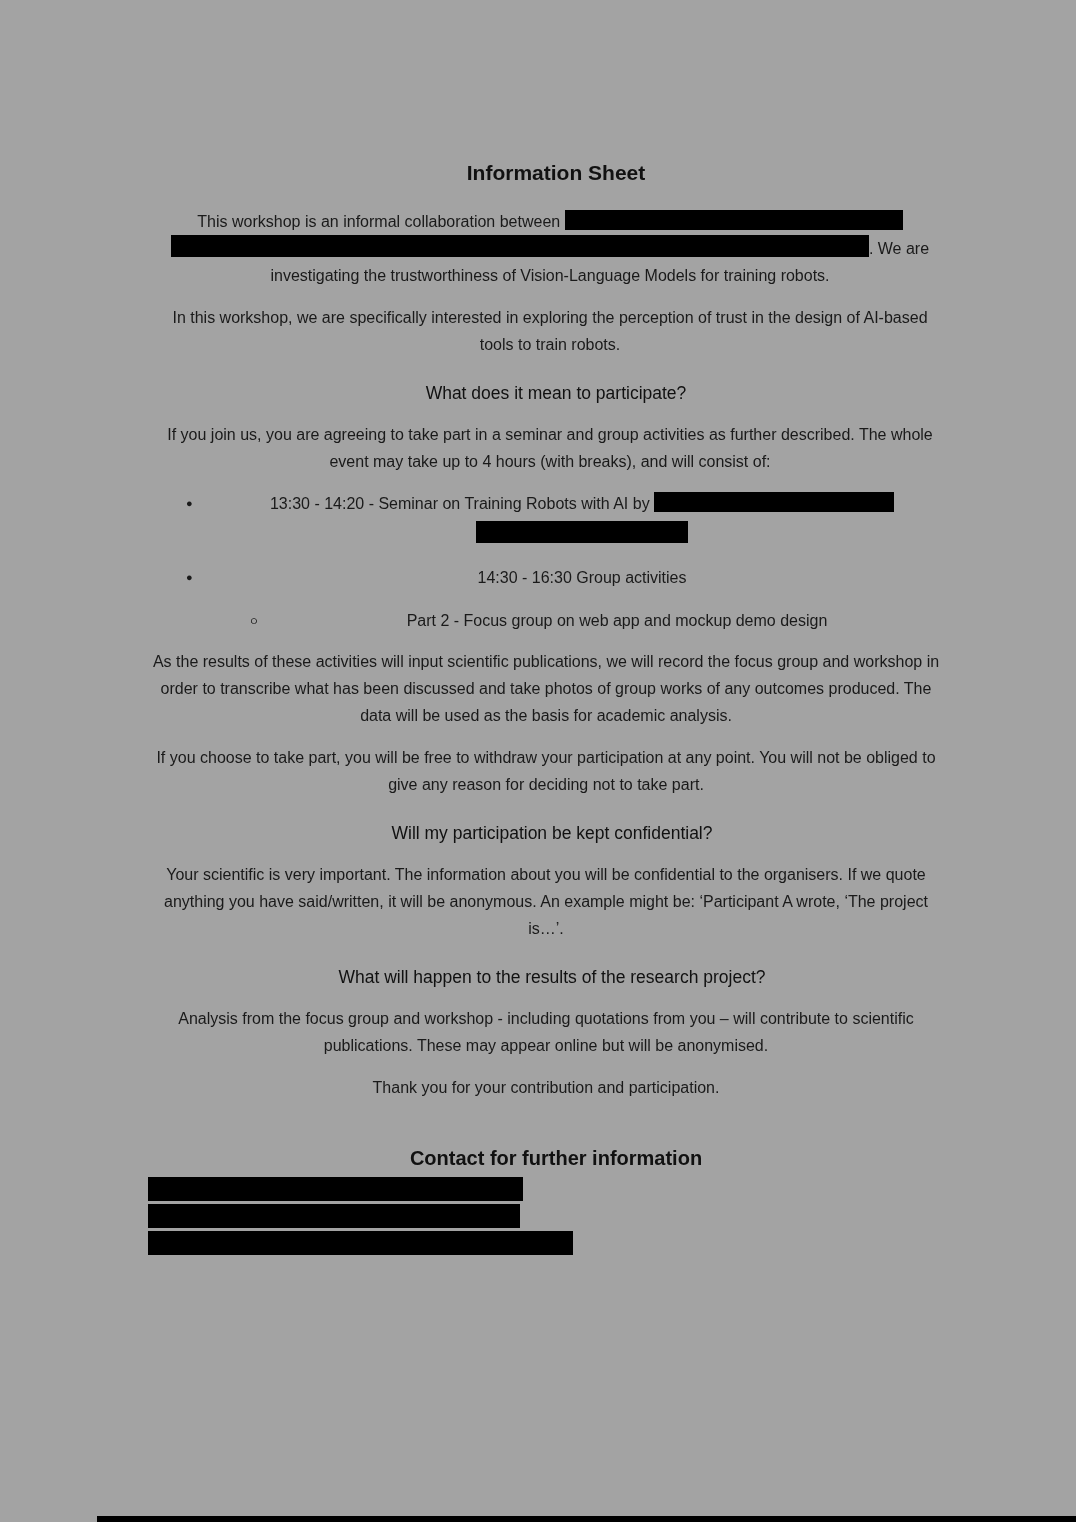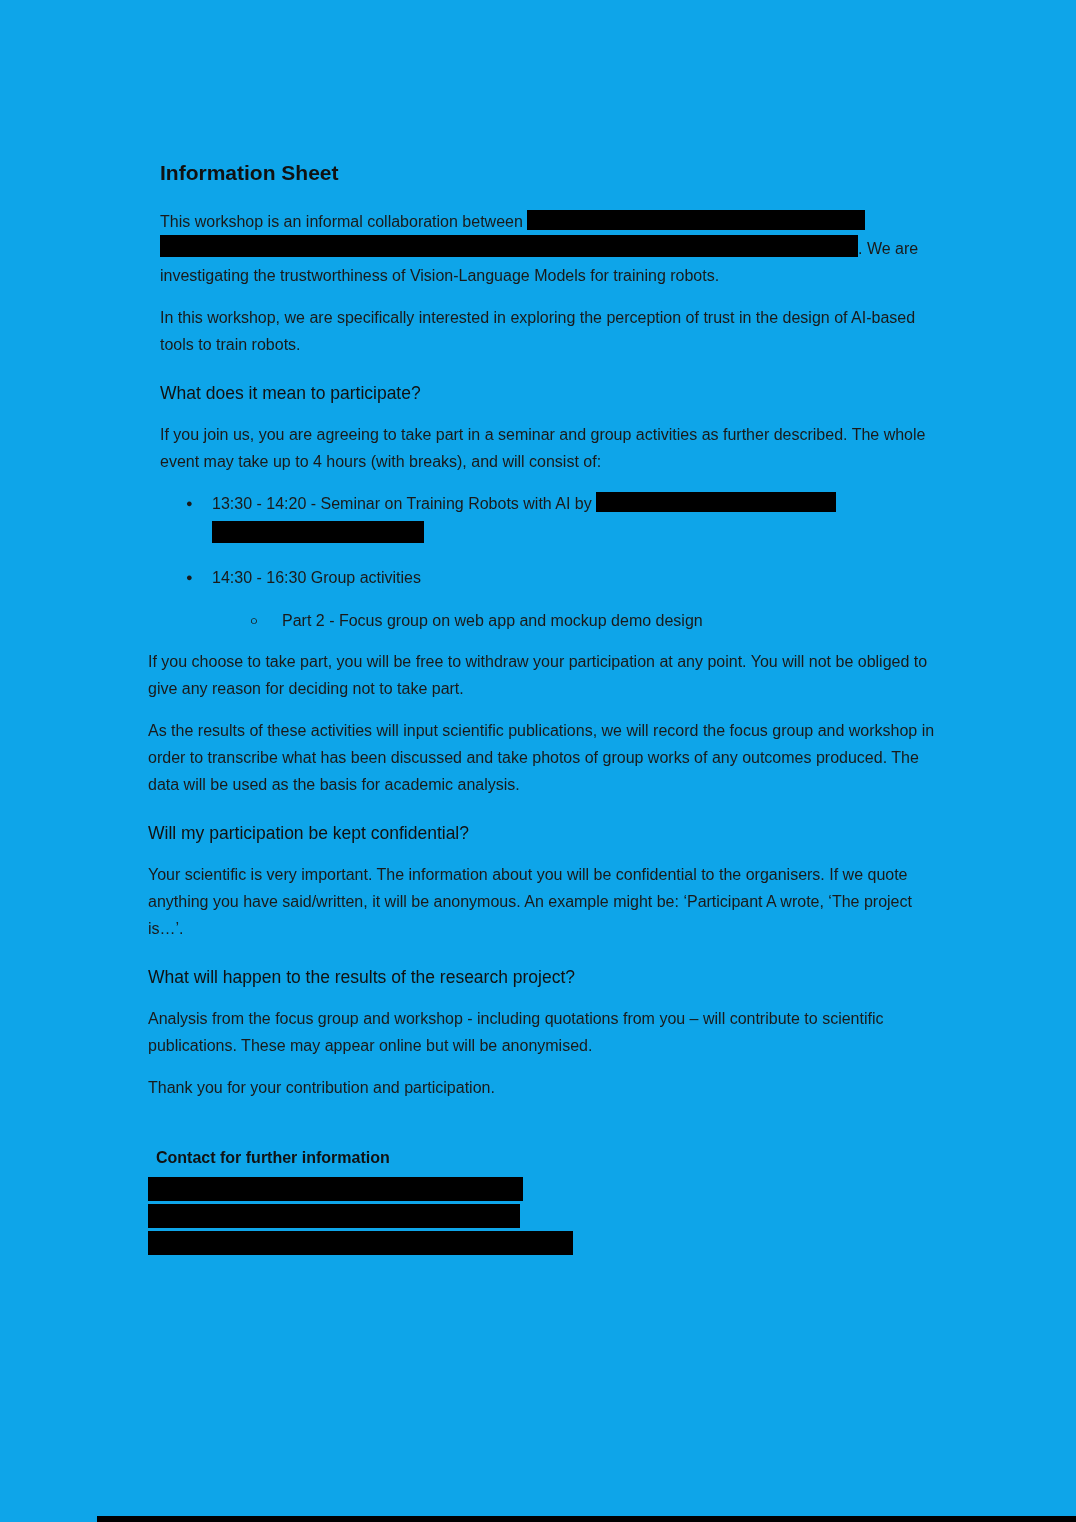--- a/index.html
+++ b/index.html
@@ -13,21 +13,22 @@
     height: 1522px;
     position: relative;
     overflow: hidden;
     font-family: "Liberation Sans", "DejaVu Sans", sans-serif;
     color: #1a1a1a;
     -webkit-font-smoothing: antialiased;
   }
   .page {
     position: absolute;
     inset: 0;
-    background: #0ea5e9;
+    background: #a3a3a3;
+    text-align: center;
   }
   .content {
     position: absolute;
     left: 148px;
     top: 160px;
     width: 808px;
     font-size: 16px;
     line-height: 27px;
   }
   .indent-block { margin-left: 12px; width: 792px; }
@@ -39,21 +40,21 @@
     color: #111111;
   }
   h2 {
     font-size: 17.5px;
     line-height: 23px;
     font-weight: 400;
     margin: 24px 0 16px 0;
     color: #111111;
   }
   h3.contact-heading {
-    font-size: 16px;
+    font-size: 20px;
     line-height: 22px;
     font-weight: 700;
     margin: 46px 0 8px 8px;
     color: #111111;
   }
   p {
     margin: 0 12px 15px 0;
   }
   .bullet {
     position: relative;
@@ -133,23 +134,23 @@
 
       <div class="sub-bullet">
         <span class="marker">○</span>
       </div>
 
       <div class="sub-bullet">
         <span class="marker">○</span><span>Part 2 - Focus group on web app and mockup demo design</span>
       </div>
     </div>
 
+    <p>As the results of these activities will input scientific publications, we will record the focus group and workshop in order to transcribe what has been discussed and take photos of group works of any outcomes produced. The data will be used as the basis for academic analysis.</p>
+
     <p>If you choose to take part, you will be free to withdraw your participation at any point. You will not be obliged to give any reason for deciding not to take part.</p>
-
-    <p>As the results of these activities will input scientific publications, we will record the focus group and workshop in order to transcribe what has been discussed and take photos of group works of any outcomes produced. The data will be used as the basis for academic analysis.</p>
 
     <h2>Will my participation be kept confidential?</h2>
 
     <p>Your scientific is very important. The information about you will be confidential to the organisers. If we quote anything you have said/written, it will be anonymous. An example might be: ‘Participant A wrote, ‘The project is…’.</p>
 
     <h2>What will happen to the results of the research project?</h2>
 
     <p>Analysis from the focus group and workshop - including quotations from you – will contribute to scientific publications. These may appear online but will be anonymised.</p>
 
     <p>Thank you for your contribution and participation.</p>

